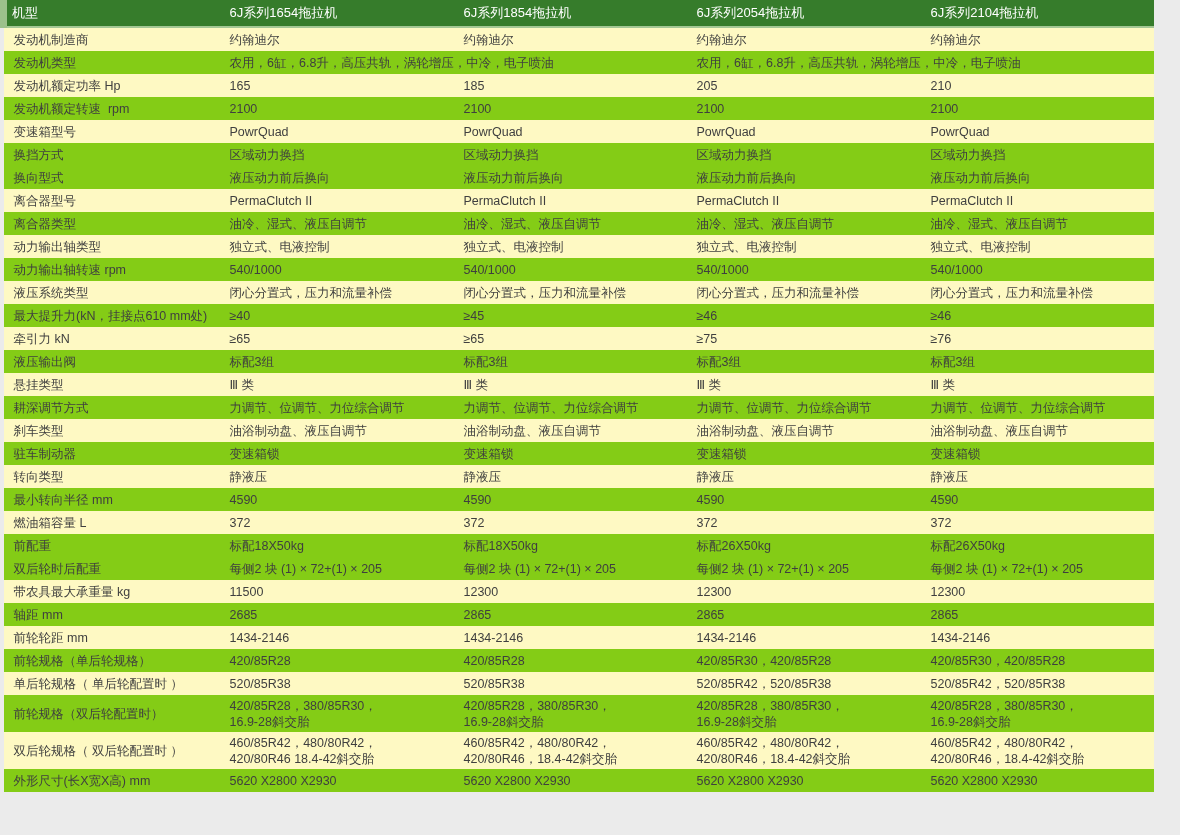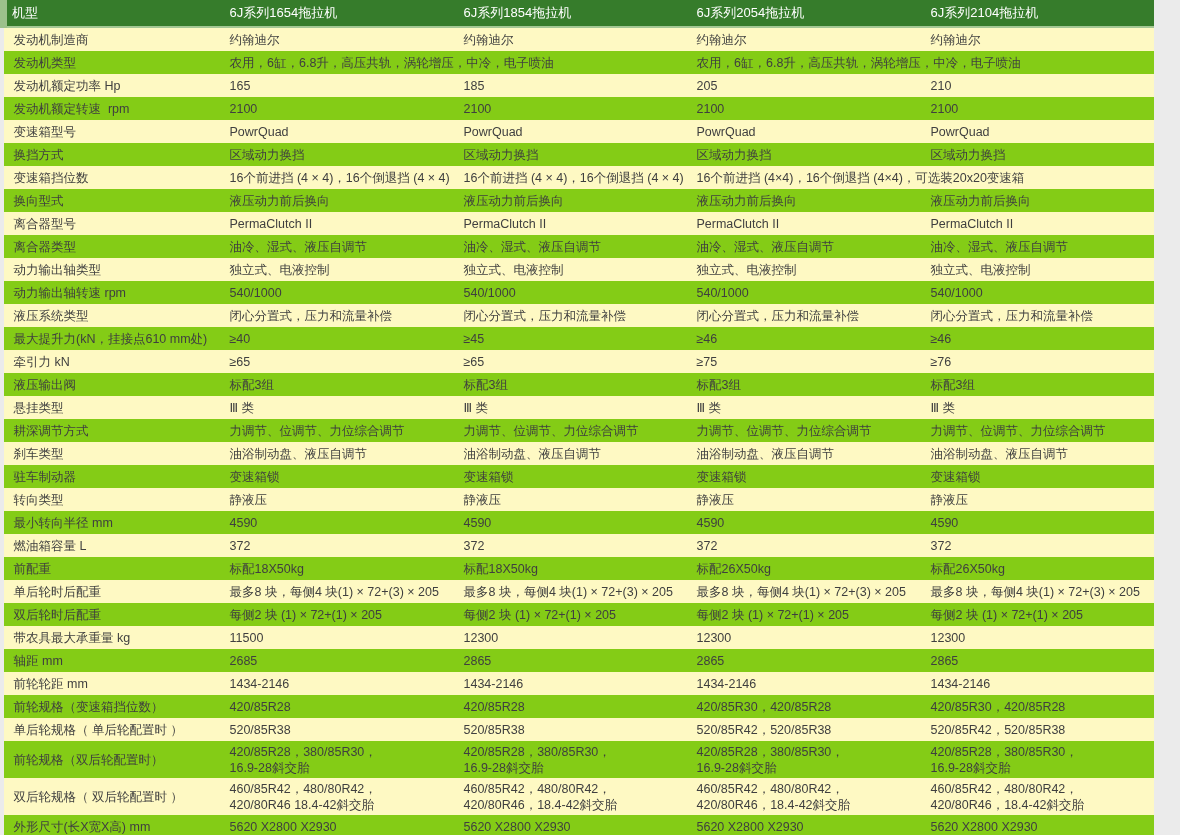--- a/index.html
+++ b/index.html
@@ -120,26 +120,20 @@
           <td>PowrQuad</td>
           <td>PowrQuad</td>
         </tr>
         <tr>
           <th class="rowlabel">换挡方式</th>
           <td>区域动力换挡</td>
           <td>区域动力换挡</td>
           <td>区域动力换挡</td>
           <td>区域动力换挡</td>
         </tr>
-        <tr class="stripe">
-          <th class="rowlabel">变速箱挡位数</th>
-          <td>16个前进挡 (4 × 4)，16个倒退挡 (4 × 4)</td>
-          <td>16个前进挡 (4 × 4)，16个倒退挡 (4 × 4)</td>
-          <td colspan="2">16个前进挡 (4×4)，16个倒退挡 (4×4)，可选装20x20变速箱</td>
-        </tr>
         <tr>
           <th class="rowlabel">换向型式</th>
           <td>液压动力前后换向</td>
           <td>液压动力前后换向</td>
           <td>液压动力前后换向</td>
           <td>液压动力前后换向</td>
         </tr>
         <tr class="stripe">
           <th class="rowlabel">离合器型号</th>
           <td>PermaClutch II</td>
@@ -245,27 +239,20 @@
           <td>372</td>
           <td>372</td>
         </tr>
         <tr>
           <th class="rowlabel">前配重</th>
           <td>标配18X50kg</td>
           <td>标配18X50kg</td>
           <td>标配26X50kg</td>
           <td>标配26X50kg</td>
         </tr>
-        <tr class="stripe">
-          <th class="rowlabel">单后轮时后配重</th>
-          <td>最多8 块，每侧4 块(1) × 72+(3) × 205</td>
-          <td>最多8 块，每侧4 块(1) × 72+(3) × 205</td>
-          <td>最多8 块，每侧4 块(1) × 72+(3) × 205</td>
-          <td>最多8 块，每侧4 块(1) × 72+(3) × 205</td>
-        </tr>
         <tr>
           <th class="rowlabel">双后轮时后配重</th>
           <td>每侧2 块 (1) × 72+(1) × 205</td>
           <td>每侧2 块 (1) × 72+(1) × 205</td>
           <td>每侧2 块 (1) × 72+(1) × 205</td>
           <td>每侧2 块 (1) × 72+(1) × 205</td>
         </tr>
         <tr class="stripe">
           <th class="rowlabel">带农具最大承重量 kg</th>
           <td>11500</td>
@@ -281,21 +268,21 @@
           <td>2865</td>
         </tr>
         <tr class="stripe">
           <th class="rowlabel">前轮轮距 mm</th>
           <td>1434-2146</td>
           <td>1434-2146</td>
           <td>1434-2146</td>
           <td>1434-2146</td>
         </tr>
         <tr>
-          <th class="rowlabel">前轮规格（变速箱挡位数）</th>
+          <th class="rowlabel">前轮规格（单后轮规格）</th>
           <td>420/85R28</td>
           <td>420/85R28</td>
           <td>420/85R30，420/85R28</td>
           <td>420/85R30，420/85R28</td>
         </tr>
         <tr class="stripe">
           <th class="rowlabel">单后轮规格（ 单后轮配置时 ）</th>
           <td>520/85R38</td>
           <td>520/85R38</td>
           <td>520/85R42，520/85R38</td>

